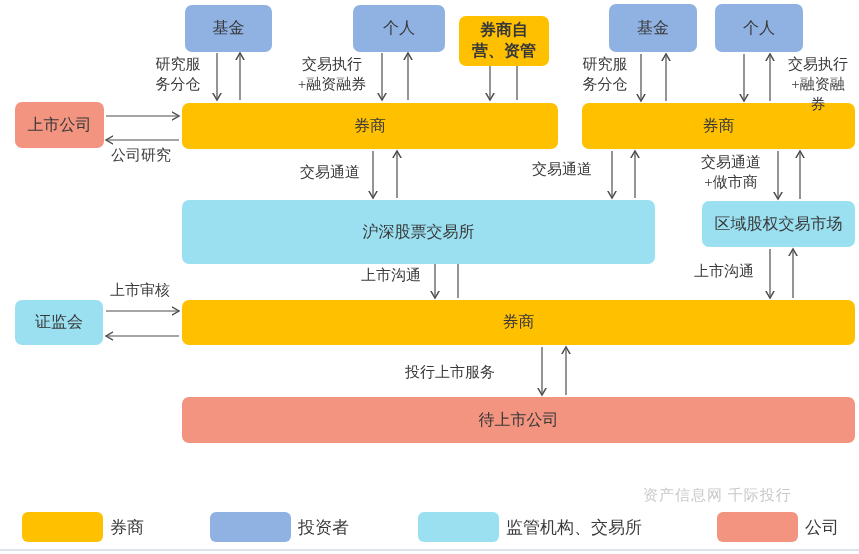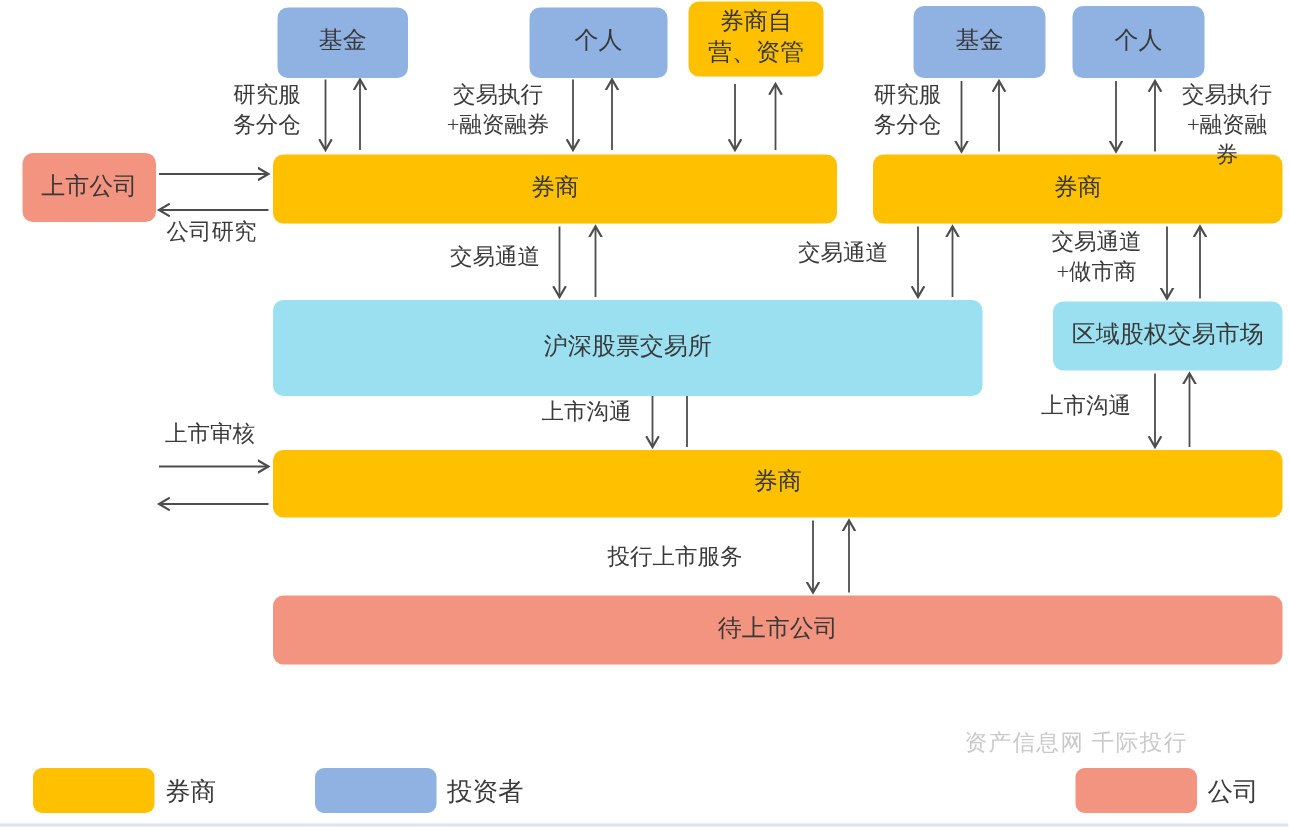--- a/index.html
+++ b/index.html
@@ -59,32 +59,33 @@
       <path d="M566 395 V347" marker-end="url(#ah)"></path>
       <path d="M106 116 H179" marker-end="url(#ah)"></path>
       <path d="M179 140 H106" marker-end="url(#ah)"></path>
       <path d="M106 311 H179" marker-end="url(#ah)"></path>
       <path d="M179 336 H106" marker-end="url(#ah)"></path>
     </g>
   </svg>
 
   <div class="node" style="left: 185px; top: 5px; width: 87px; height: 47px; background-color: rgb(143, 178, 227);"><span>基金</span></div>
   <div class="node" style="left: 353px; top: 5px; width: 92px; height: 47px; background-color: rgb(143, 178, 227);"><span>个人</span></div>
-  <div class="node" style="left: 459px; top: 1px; width: 90px; height: 50px; background-color: rgb(255, 192, 0);"><span>券商自
+  <div class="node" style="left: 459px; top: 16px; width: 90px; height: 50px; background-color: rgb(255, 192, 0); font-weight: bold;"><span>券商自
 营、资管</span></div>
   <div class="node" style="left: 609px; top: 4px; width: 88px; height: 48px; background-color: rgb(143, 178, 227);"><span>基金</span></div>
   <div class="node" style="left: 715px; top: 4px; width: 88px; height: 48px; background-color: rgb(143, 178, 227);"><span>个人</span></div>
 
   <div class="node" style="left: 15px; top: 102px; width: 89px; height: 46px; background-color: rgb(242, 148, 127); align-items: center;"><span>上市公司</span></div>
   <div class="node" style="left: 182px; top: 103px; width: 376px; height: 46px; background-color: rgb(255, 192, 0);"><span>券商</span></div>
   <div class="node" style="left: 582px; top: 103px; width: 273px; height: 46px; background-color: rgb(255, 192, 0);"><span>券商</span></div>
 
   <div class="node" style="left: 182px; top: 200px; width: 473px; height: 64px; background-color: rgb(155, 224, 240);"><span>沪深股票交易所</span></div>
   <div class="node" style="left: 702px; top: 201px; width: 153px; height: 46px; background-color: rgb(155, 224, 240);"><span>区域股权交易市场</span></div>
 
+  <div class="node" style="left: 15px; top: 300px; width: 88px; height: 45px; background-color: rgb(155, 224, 240);"><span>证监会</span></div>
   <div class="node" style="left: 182px; top: 300px; width: 673px; height: 45px; background-color: rgb(255, 192, 0);"><span>券商</span></div>
 
   <div class="node" style="left: 182px; top: 397px; width: 673px; height: 46px; background-color: rgb(242, 148, 127);"><span>待上市公司</span></div>
 
   <div class="edge-label" style="left:178px;top:55px">研究服
 务分仓</div>
   <div class="edge-label" style="left:332px;top:55px">交易执行
 +融资融券</div>
   <div class="edge-label" style="left:141px;top:146px">公司研究</div>
   <div class="edge-label" style="left:605px;top:55px">研究服
@@ -101,20 +102,24 @@
   <div class="edge-label" style="left:450px;top:363px">投行上市服务</div>
 
   <div class="legend-item" style="left:22px">
     <span class="legend-swatch" style="background-color: rgb(255, 192, 0);"></span>
     <span class="legend-label">券商</span>
   </div>
   <div class="legend-item" style="left:210px">
     <span class="legend-swatch" style="background-color: rgb(143, 178, 227);"></span>
     <span class="legend-label">投资者</span>
   </div>
+  <div class="legend-item" style="left:418px">
+    <span class="legend-swatch" style="background-color: rgb(155, 224, 240);"></span>
+    <span class="legend-label">监管机构、交易所</span>
+  </div>
   <div class="legend-item" style="left:717px">
     <span class="legend-swatch" style="background-color: rgb(242, 148, 127);"></span>
     <span class="legend-label">公司</span>
   </div>
 
   <div class="watermark">资产信息网 千际投行</div>
   <div class="divider" style="background-color: rgb(220, 227, 236);"></div>
 </div>
 
 </body></html>

